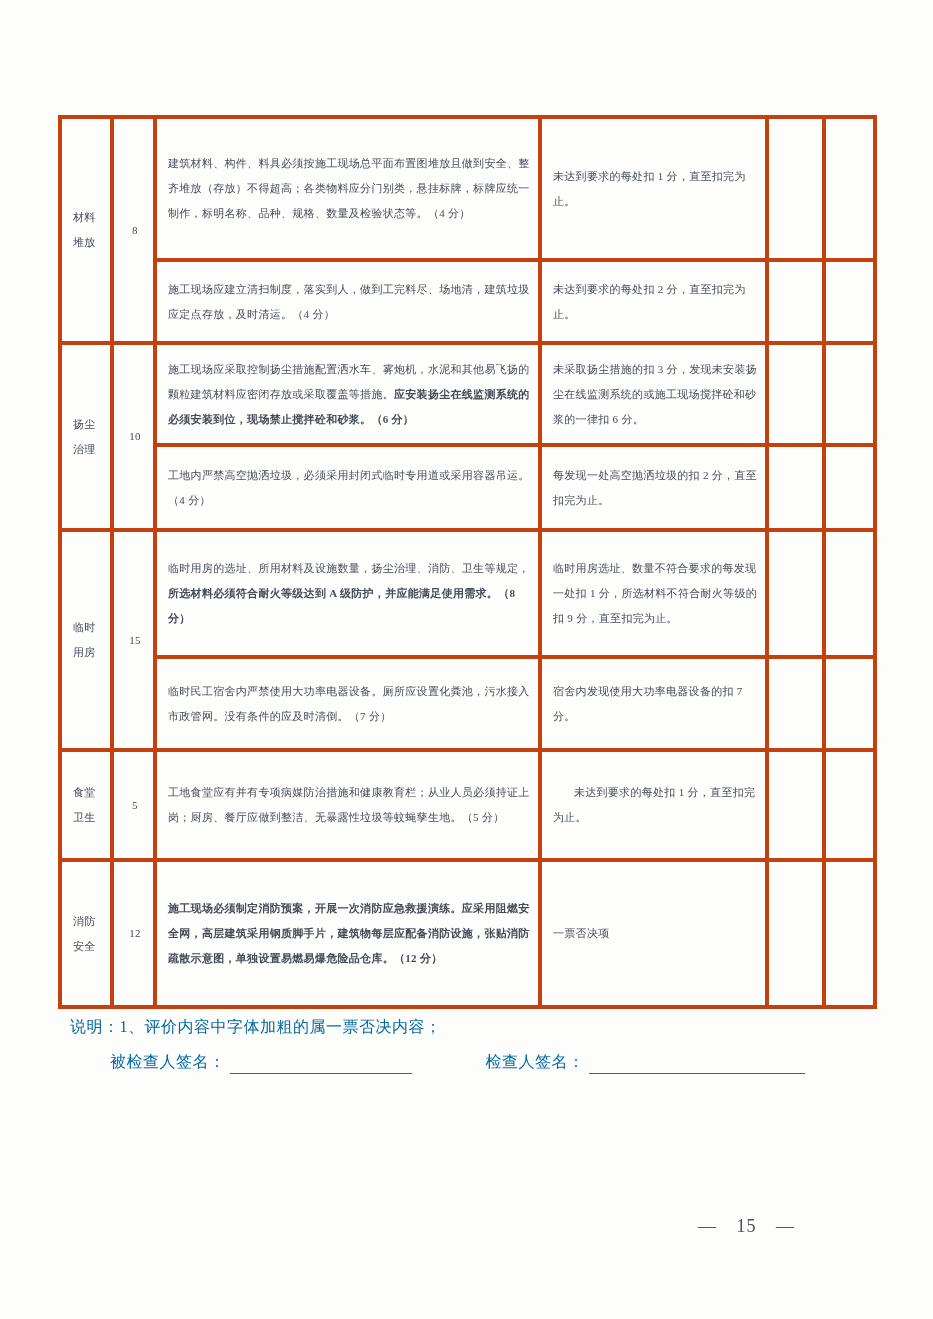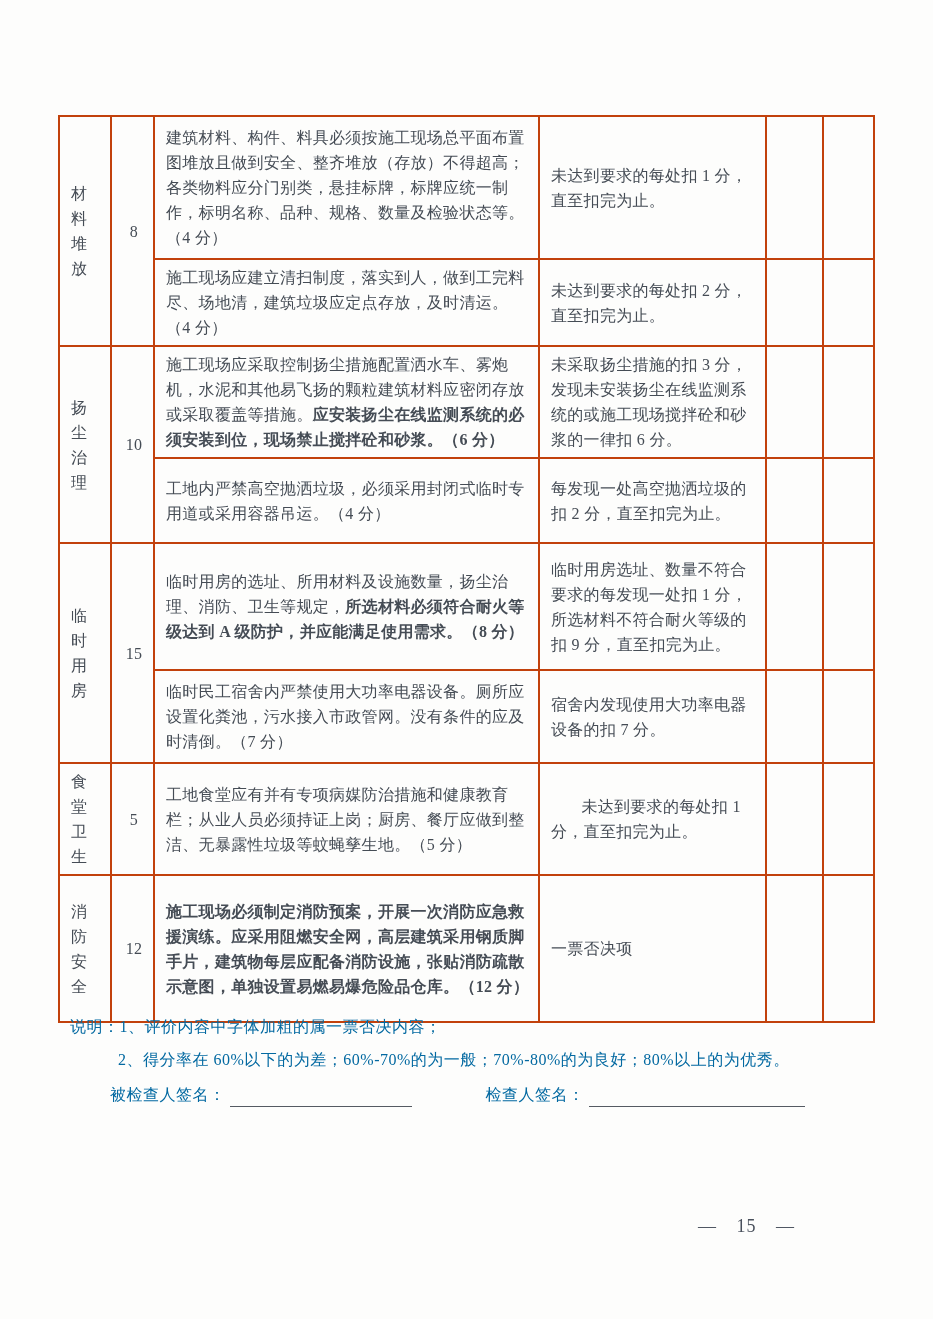--- a/index.html
+++ b/index.html
@@ -16,22 +16,22 @@
   }
   table.doc-table {
     position: absolute;
     left: 58px;
     top: 115px;
     border-collapse: collapse;
     table-layout: fixed;
     width: 815px;
   }
   table.doc-table td {
-    border: 2px solid #c2410c;
-    font-size: 16px;
+    border: 4px solid #c2410c;
+    font-size: 11px;
     line-height: 25px;
     vertical-align: middle;
     padding: 5px 8px 5px 11px;
     letter-spacing: 0.3px;
   }
   td.cat {
     padding: 0 9px;
     line-height: 27px;
     word-break: break-all;
   }
@@ -154,23 +154,20 @@
         <td class="blank"></td>
         <td class="blank"></td>
       </tr>
     </tbody>
   </table>
 
   <div class="footer">
     <div class="row">
       <span>说明：</span><span>1、评价内容中字体加粗的属一票否决内容；</span>
     </div>
-    <div class="row row2">
-      <span>2、得分率在 60%以下的为差；60%-70%的为一般；70%-80%的为良好；80%以上的为优秀。</span>
-    </div>
     <div class="row row3">
       <span>被检查人签名：</span><span class="sig-line first"></span><span>检查人签名：</span><span class="sig-line second"></span>
     </div>
   </div>
 
   <div class="page-number">— 15 —</div>
 
 </div>
 
 </body></html>

